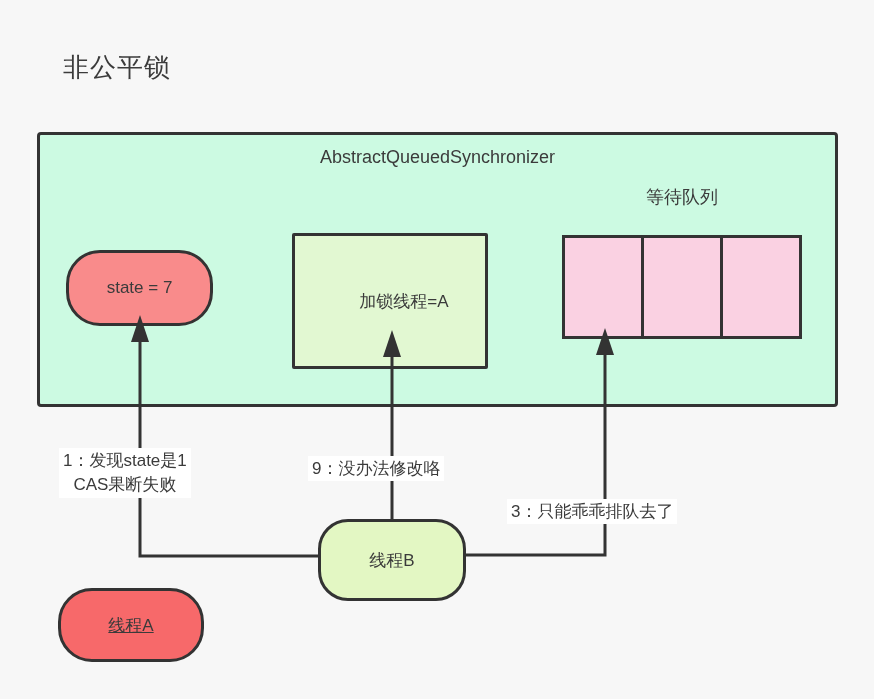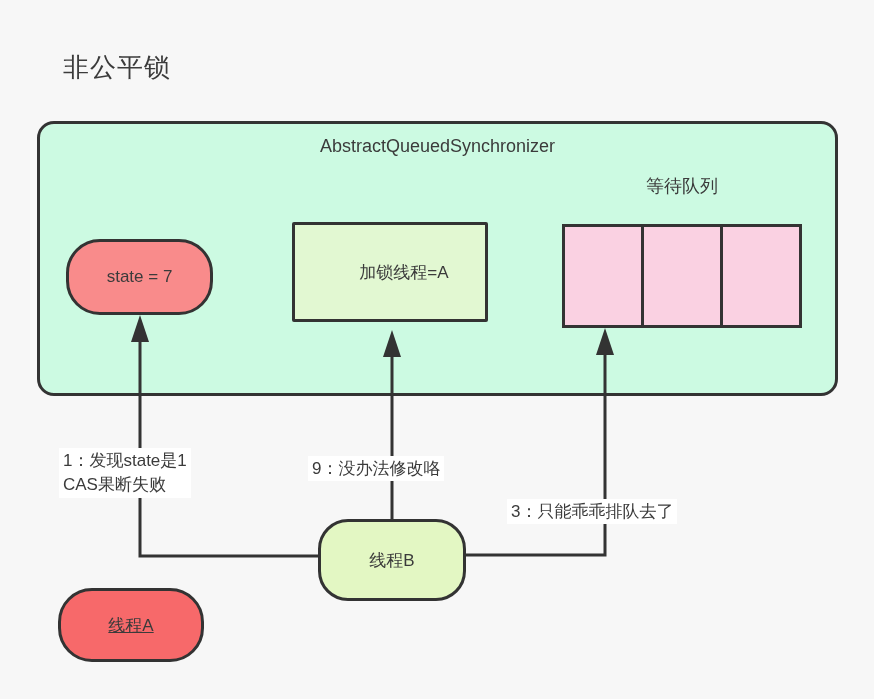--- a/index.html
+++ b/index.html
@@ -16,35 +16,35 @@
   }
   .stage{position:absolute; left:0; top:0; width:874px; height:699px;}
 
   .diagram-title{
     position:absolute; left:63px; top:50px;
     font-size:26px; letter-spacing:1px; color:var(--text);
   }
 
   
   .aqs{
-    position:absolute; left:37px; top:121px; width:801px; height:275px;
-    background:var(--aqs-fill); border:3px solid var(--stroke); border-radius:17px;
+    position:absolute; left:37px; top:132px; width:801px; height:275px;
+    background:var(--aqs-fill); border:3px solid var(--stroke); border-radius:4px;
     z-index:1;
   }
   .aqs-label{
     position:absolute; left:0; right:0; top:12px; text-align:center;
     font-size:18px; color:var(--text);
   }
   .state-pill{
     position:absolute; left:26px; top:115px; width:147px; height:76px;
     background:var(--state-fill); border:3px solid var(--stroke); border-radius:34px;
     display:flex; align-items:center; justify-content:center; font-size:17px;
   }
   .lock-box{
-    position:absolute; left:252px; top:98px; width:196px; height:100px;
+    position:absolute; left:252px; top:98px; width:196px; height:136px;
     background:var(--lock-box-fill); border:3px solid var(--stroke); border-radius:2px;
     display:flex; align-items:center; justify-content:center; font-size:17px;padding-left:28px;
   }
   .queue-label{
     position:absolute; left:517px; top:50px; width:250px; text-align:center;
     font-size:18px;
   }
   .queue{
     position:absolute; left:522px; top:100px; width:240px; height:104px;
     display:flex;
@@ -57,21 +57,21 @@
   
   svg.arrows{position:absolute; left:0; top:0; z-index:2; pointer-events:none;}
   svg.arrows path{stroke:var(--stroke); stroke-width:3; fill:none;}
   svg.arrows polygon{fill:var(--stroke);}
 
   
   .note{
     position:absolute; z-index:3; font-size:17px; color:var(--text);
     background:#ffffff; padding:1px 4px; white-space:nowrap;
   }
-  .note-1{left:59px; top:448px; line-height:24px;}
+  .note-1{left:59px; top:448px; text-align:center; line-height:24px;}
   .note-2{left:308px; top:456px;}
   .note-3{left:507px; top:465px;margin-top:34px;}
 
   
   .thread-pill{
     position:absolute; z-index:3; border:3px solid var(--stroke);
     display:flex; align-items:center; justify-content:center; font-size:17px;
   }
   .thread-b{
     left:318px; top:519px; width:148px; height:82px;

